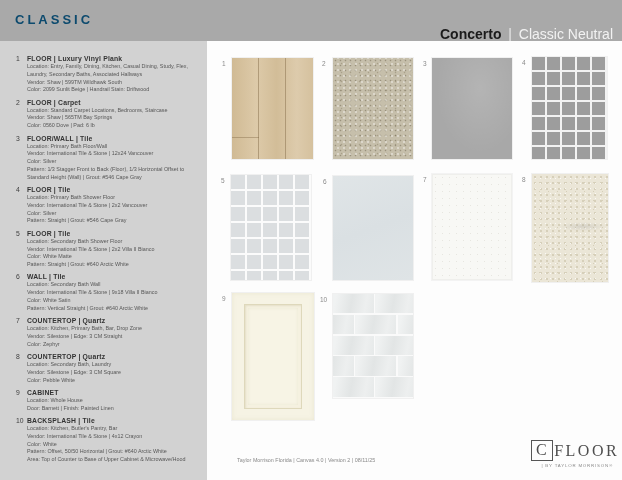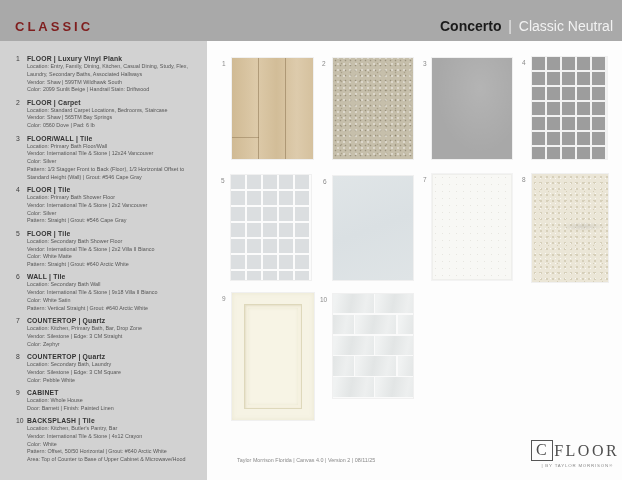--- a/index.html
+++ b/index.html
@@ -3,23 +3,23 @@
 <meta charset="utf-8">
 <style>
   html,body{margin:0;padding:0;background:#888;}
   #page{
     position:relative;width:622px;height:480px;overflow:hidden;
     background:#fdfdfd;font-family:"Liberation Sans",sans-serif;
     -webkit-font-smoothing:antialiased;
   }
   
   #header{position:absolute;left:0;top:0;width:622px;height:41px;background:#a9a9a9;}
-  #brand{position:absolute;left:15px;top:19px;font-size:13px;font-weight:bold;
-         letter-spacing:3px;color:#7f1d1d;}
-  #header-right{position:absolute;right:9px;top:18px;font-size:14px;color:#f2f2f2;}
+  #brand{position:absolute;left:15px;top:12px;font-size:13px;font-weight:bold;
+         letter-spacing:3px;color:#0c4a6e;}
+  #header-right{position:absolute;right:9px;top:26px;font-size:14px;color:#f2f2f2;}
   #header-right .coll{font-weight:bold;color:#1b1b1b;}
   #header-right .div{color:#e8e8e8;padding:0 3px;}
   
   #left-panel{position:absolute;left:0;top:41px;width:207px;height:439px;background:#d2d2d2;}
   #spec-list{position:absolute;left:16px;top:13px;width:184px;}
   .spec-item{display:flex;margin-bottom:3.5px;}
   .spec-num{width:11px;flex:none;font-size:6.8px;color:#3f3f3f;line-height:9px;}
   .spec-body{flex:1;min-width:0;}
   .spec-title{font-size:6.8px;font-weight:bold;color:#333;line-height:9px;letter-spacing:.2px;}
   .spec-line{font-size:5.4px;color:#575757;line-height:7.8px;}

